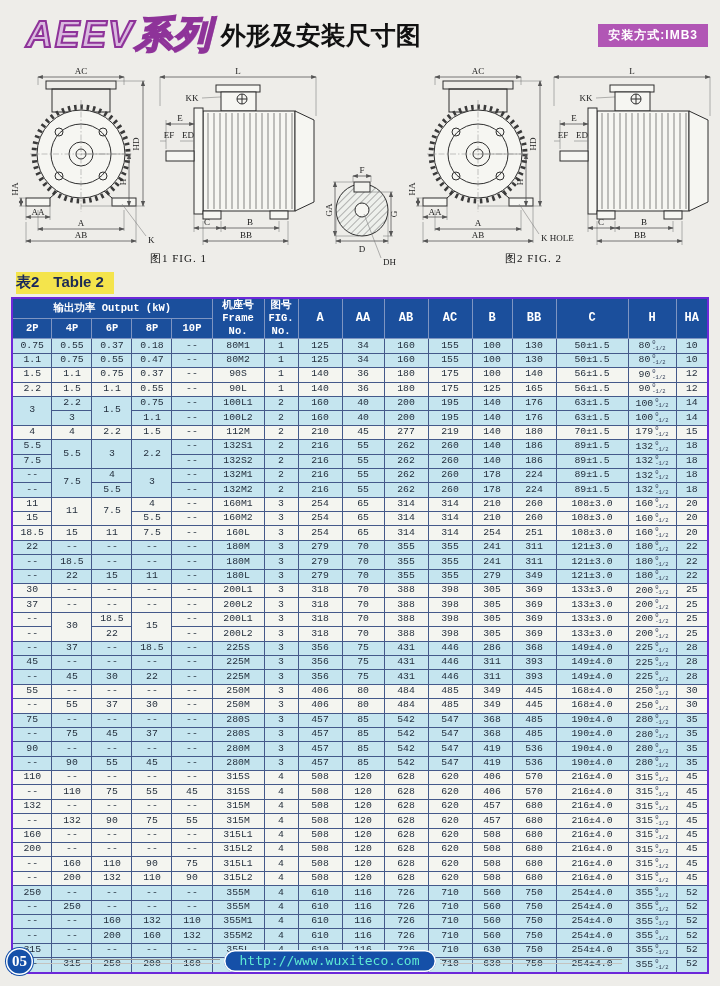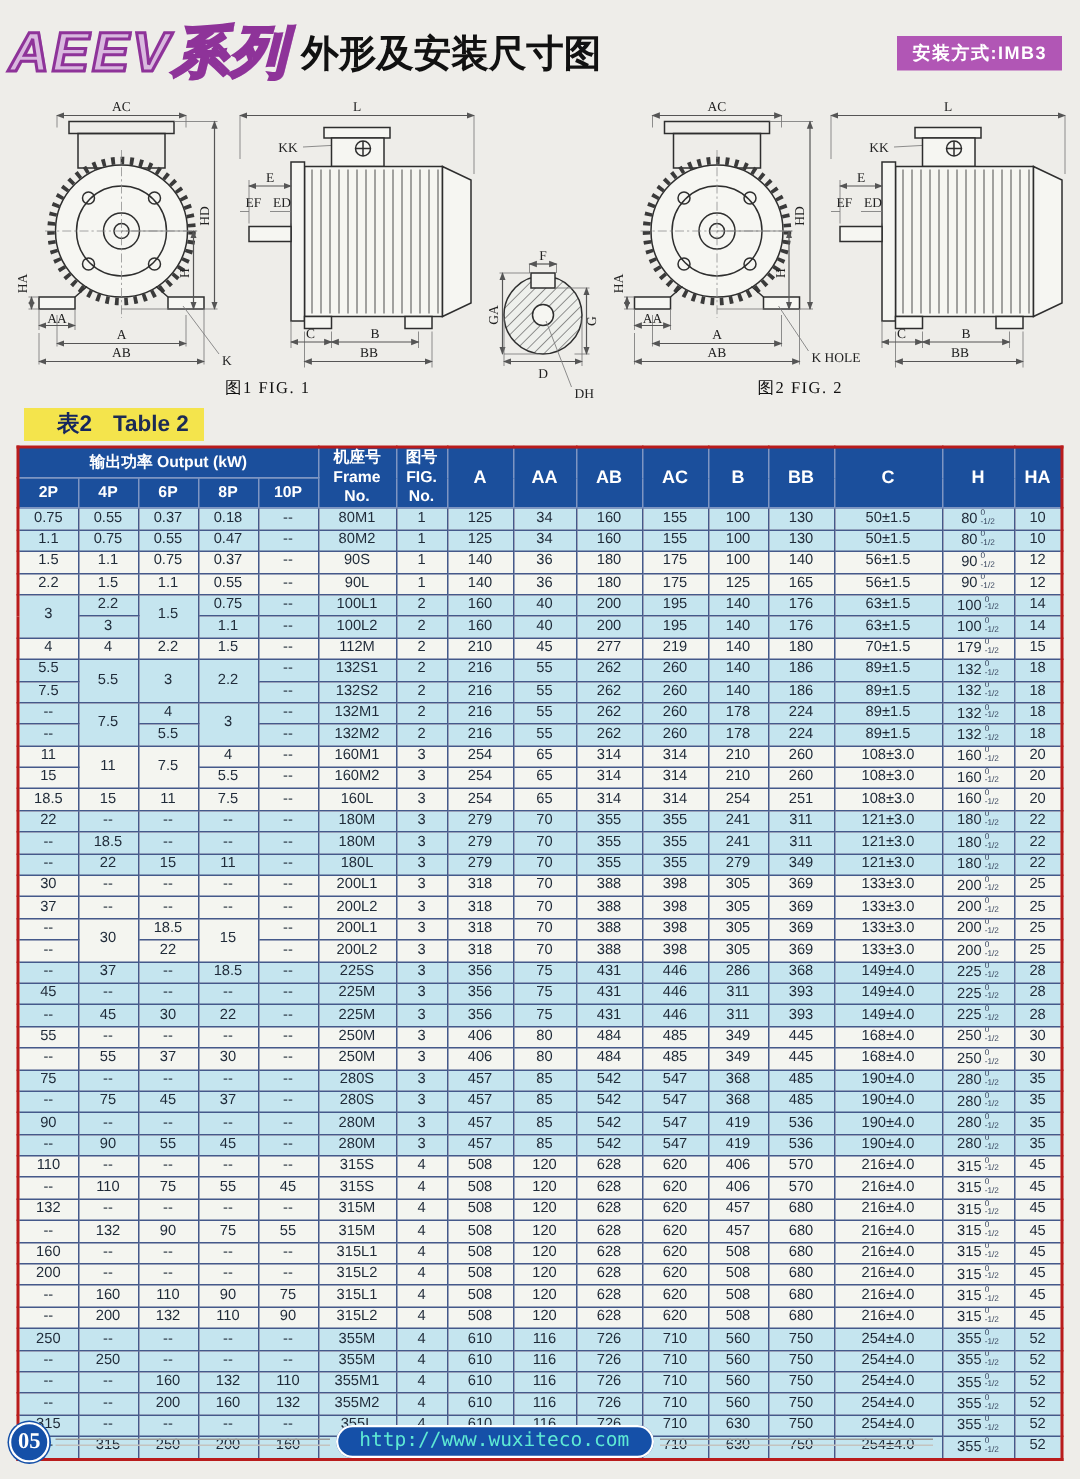--- a/index.html
+++ b/index.html
@@ -6,21 +6,21 @@
   body{
     width:720px;height:986px;overflow:hidden;
     background:linear-gradient(90deg,#c9c8c4 0,#ececе8 1.5%,#f0efeb 50%,#e4e3df 97%,#d6d5d1 100%);
     background-color:#eeede9;
     font-family:"Liberation Sans",sans-serif;
     position:relative;
   }
   .page{width:720px;height:986px;position:relative;}
 
   
-  .hdr{padding:10px 0 0 6px;height:52px;position:relative;}
+  .hdr{padding:10px 0 0 6px;height:52px;position:relative;margin-left:20px;}
   .series{
     font-family:"Liberation Sans",sans-serif;
     font-size:37px;font-weight:bold;font-style:italic;
     color:#d9b9df;letter-spacing:2px;
     -webkit-text-stroke:2px #8e3399;
     text-shadow:1px 1px 0 #b97fc0;
     vertical-align:middle;
   }
   .title-zh{
     font-size:25px;font-weight:bold;color:#111;margin-left:8px;vertical-align:middle;
@@ -38,28 +38,28 @@
   .fins{fill:none;stroke:#3a3a3a;stroke-width:5;stroke-dasharray:2.5 3.8;}
   .rib{fill:none;stroke:#555;stroke-width:.7;}
   .dim{fill:none;stroke:#555;stroke-width:.8;}
   .thin{fill:none;stroke:#777;stroke-width:.55;}
   .cl{fill:none;stroke:#888;stroke-width:.5;stroke-dasharray:6 2 1.5 2;}
   .lbl{font-family:"Liberation Serif",serif;font-size:9px;fill:#222;}
   .cap{font-family:"Liberation Serif",serif;font-size:11px;fill:#111;letter-spacing:1px;}
 
   
   .tcap{margin:2px 0 3px 16px;display:inline-block;background:#f4e44c;
-        padding:1px 10px 2px 22px;font-size:15px;font-weight:bold;color:#15265e;}
+        padding:1px 10px 2px 0;font-size:15px;font-weight:bold;color:#15265e;}
   .tcap .en{margin-left:14px;color:#1c2b55;}
 
   
   table.dim-table{
     width:696px;margin:0 auto;border-collapse:collapse;table-layout:fixed;
-    border:2px solid #b91c1c;
-    font-family:Liberation Sans, sans-serif;
+    border:2px solid #6d28d9;
+    font-family:Liberation Mono, monospace;
   }
   .dim-table th{
     background:#1b4f9c;color:#fff;border:1px solid #7e95c2;
     font-size:10.5px;font-weight:bold;padding:0;line-height:1.25;
   }
   .dim-table th.big{font-size:12px;}
   .dim-table td{
     border:1px solid #44598a;text-align:center;vertical-align:middle;
     font-size:9.8px;color:#1f2a38;padding:0;height:13.4px;line-height:1.1;
     white-space:nowrap;overflow:hidden;

